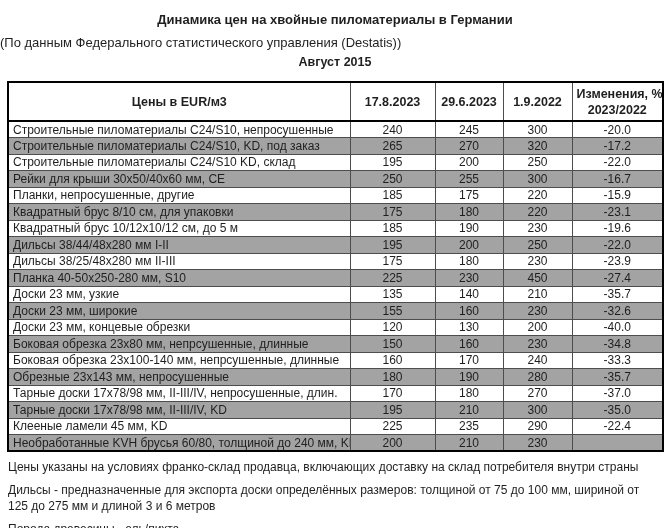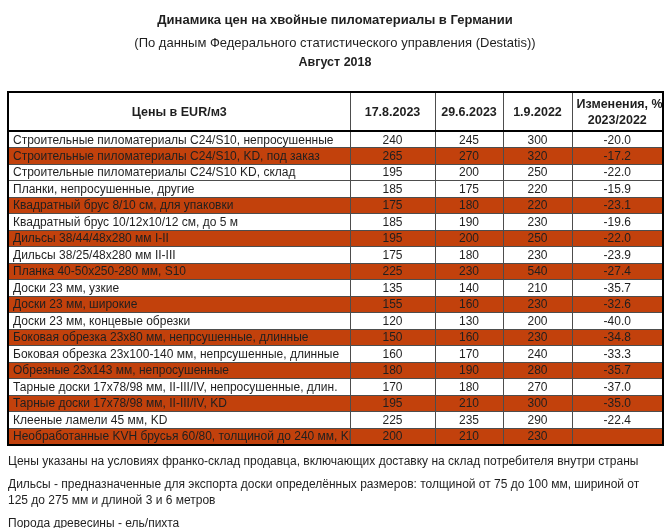--- a/index.html
+++ b/index.html
@@ -20,38 +20,38 @@
     padding-top: 5px;
   }
   .title {
     text-align: center;
     font-size: 13px;
     font-weight: bold;
     line-height: 16px;
     margin: 7px;
   }
   .subtitle {
-    text-align: center;
+    text-align: left;
     font-size: 13px;
     font-weight: normal;
     line-height: 16px;
     margin: 5px 0 0 0;
   }
   .date-label {
     text-align: center;
     font-size: 12.5px;
     font-weight: bold;
     line-height: 14px;
     margin: 4px 0 0 0;
   }
   table.price-table {
     border-collapse: collapse;
     table-layout: fixed;
     width: 655px;
-    margin: 22px 0 0 7px;
+    margin: 12px 0 0 7px;
     border: 2px solid #000000;
   }
   table.price-table th,
   table.price-table td {
     border: 1px solid #4d4d4d;
     font-size: 12px;
     padding: 0 4px;
     height: 16.5px;
     line-height: 14px;
     overflow: hidden;
@@ -65,41 +65,41 @@
     text-align: center;
     vertical-align: middle;
     height: 39px;
     border-bottom: 2px solid #000000;
     line-height: 16px;
   }
   table.price-table td.num {
     text-align: center;
   }
   table.price-table tr.stripe td {
-    background: #c2410c;
+    background: #a3a3a3;
   }
   .footnotes {
     margin: 7px 0 16px 8px;
     width: 648px;
   }
   .footnote {
     font-size: 12px;
     line-height: 16px;
     margin: 0 0 7px 0;
     white-space: normal;
   }
 </style>
 </head>
 <body>
 
 <div class="page">
 
   <div class="title">Динамика цен на хвойные пиломатериалы в Германии</div>
   <div class="subtitle">(По данным Федерального статистического управления (Destatis))</div>
-  <div class="date-label">Август 2018</div>
+  <div class="date-label">Август 2015</div>
 
   <table class="price-table">
     <colgroup>
       <col style="width:342px">
       <col style="width:85px">
       <col style="width:68px">
       <col style="width:69px">
       <col style="width:91px">
     </colgroup>
     <thead>
@@ -129,20 +129,27 @@
           <td class="num">320</td>
           <td class="num">-17.2</td>
         </tr>
         <tr>
           <td>Строительные пиломатериалы С24/S10 KD, склад</td>
           <td class="num">195</td>
           <td class="num">200</td>
           <td class="num">250</td>
           <td class="num">-22.0</td>
         </tr>
+        <tr class="stripe">
+          <td>Рейки для крыши 30х50/40х60 мм, CE</td>
+          <td class="num">250</td>
+          <td class="num">255</td>
+          <td class="num">300</td>
+          <td class="num">-16.7</td>
+        </tr>
         <tr>
           <td>Планки, непросушенные, другие</td>
           <td class="num">185</td>
           <td class="num">175</td>
           <td class="num">220</td>
           <td class="num">-15.9</td>
         </tr>
         <tr class="stripe">
           <td>Квадратный брус 8/10 см, для упаковки</td>
           <td class="num">175</td>
@@ -168,21 +175,21 @@
           <td>Дильсы 38/25/48х280 мм II-III</td>
           <td class="num">175</td>
           <td class="num">180</td>
           <td class="num">230</td>
           <td class="num">-23.9</td>
         </tr>
         <tr class="stripe">
           <td>Планка 40-50х250-280 мм, S10</td>
           <td class="num">225</td>
           <td class="num">230</td>
-          <td class="num">540</td>
+          <td class="num">450</td>
           <td class="num">-27.4</td>
         </tr>
         <tr>
           <td>Доски 23 мм, узкие</td>
           <td class="num">135</td>
           <td class="num">140</td>
           <td class="num">210</td>
           <td class="num">-35.7</td>
         </tr>
         <tr class="stripe">

